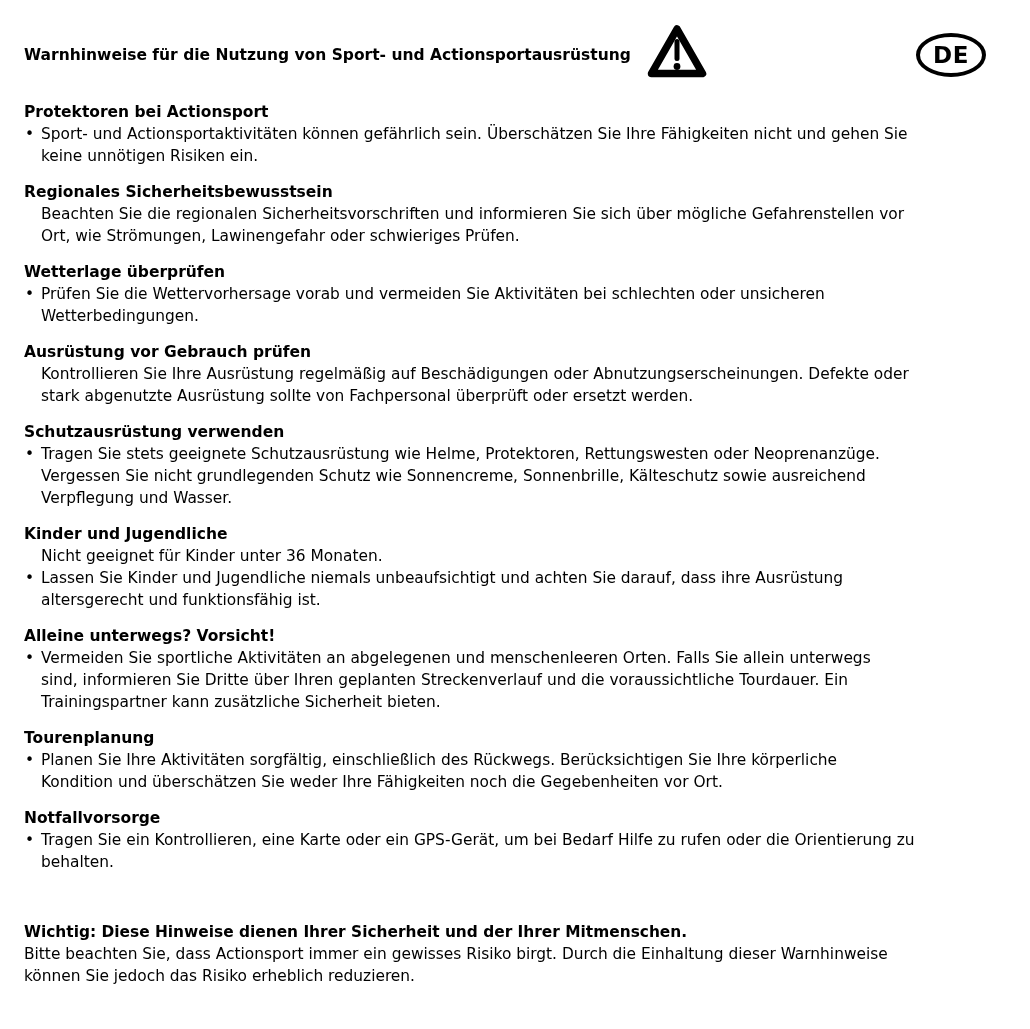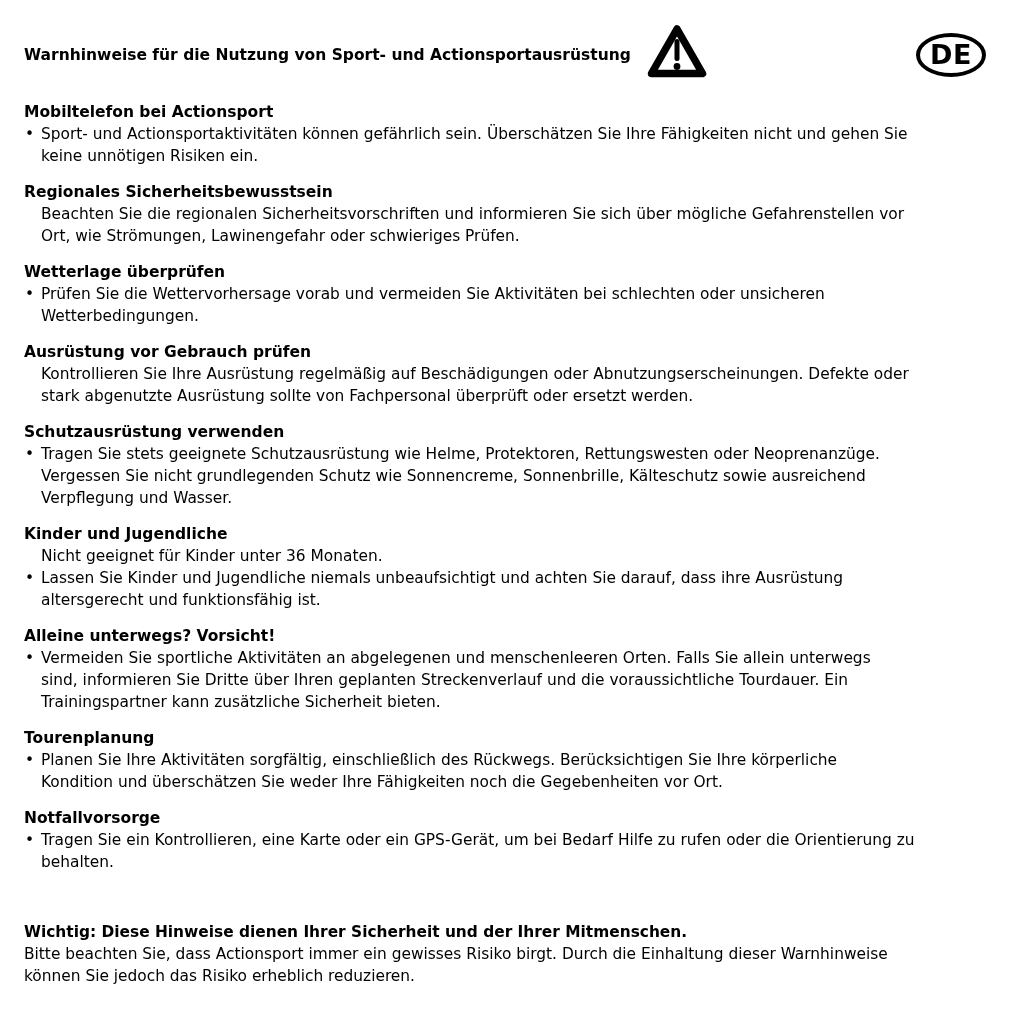--- a/index.html
+++ b/index.html
@@ -13,21 +13,21 @@
   .page { padding: 23px 26px 0 24px; }
 
   .header { display: flex; align-items: center; height: 64px; margin-bottom: 14px; }
   .title { font-weight: bold; font-size: 15.5px; white-space: nowrap; }
   .warn-icon { margin-left: 14px; flex: none; display: block; }
   .lang-badge {
     margin-left: auto; margin-right: 18px; flex: none;
     width: 62px; height: 36px;
     border: 4px solid #000; border-radius: 50%;
     display: flex; align-items: center; justify-content: center;
-    font-weight: bold; font-size: 27px; letter-spacing: 0.5px;
+    font-weight: bold; font-size: 23px; letter-spacing: 0.5px;
   }
 
   .section { margin: 0 0 14px 0; }
   .section h2 { margin: 0; font-size: 15.5px; font-weight: bold; line-height: 22px; white-space: nowrap; }
   .item { position: relative; padding-left: 17px; }
   .item .bullet { position: absolute; left: 1px; top: 0; line-height: 22px; }
   .line { white-space: nowrap; }
 
   .footer { margin-top: 48px; }
   .footer .footer-heading { font-weight: bold; white-space: nowrap; }
@@ -44,21 +44,21 @@
         <path d="M32 7 L57.5 51.5 L6.5 51.5 Z" fill="none" stroke="#000000" stroke-width="7.5" stroke-linejoin="round"></path>
         <path d="M32 19.5 L32 36.5" stroke="#000000" stroke-width="5" stroke-linecap="round" fill="none"></path>
         <circle cx="32" cy="44.5" r="3.4" fill="#000000"></circle>
       </svg>
     </span>
     <span class="lang-badge">DE</span>
   </div>
 
   <div id="sections-root">
       <section class="section">
-        <h2>Mobiltelefon bei Actionsport</h2>
+        <h2>Protektoren bei Actionsport</h2>
         <div class="item">
           <span class="bullet">•</span>
           <div class="line">Sport- und Actionsportaktivitäten können gefährlich sein. Überschätzen Sie Ihre Fähigkeiten nicht und gehen Sie</div>
           <div class="line">keine unnötigen Risiken ein.</div>
         </div>
       </section>
       <section class="section">
         <h2>Regionales Sicherheitsbewusstsein</h2>
         <div class="item">
           <div class="line">Beachten Sie die regionalen Sicherheitsvorschriften und informieren Sie sich über mögliche Gefahrenstellen vor</div>

